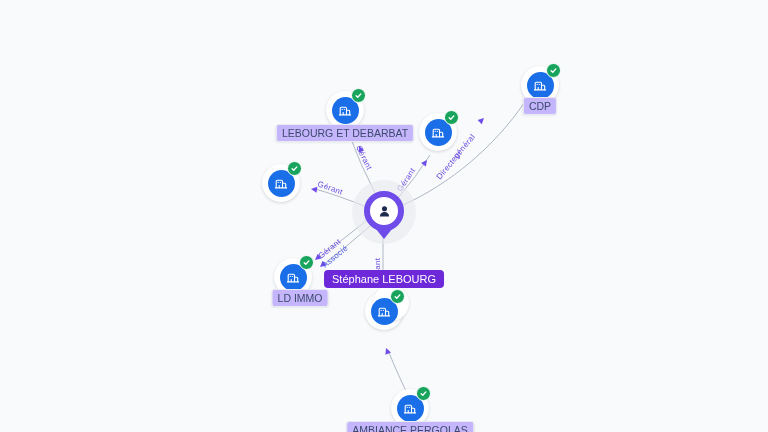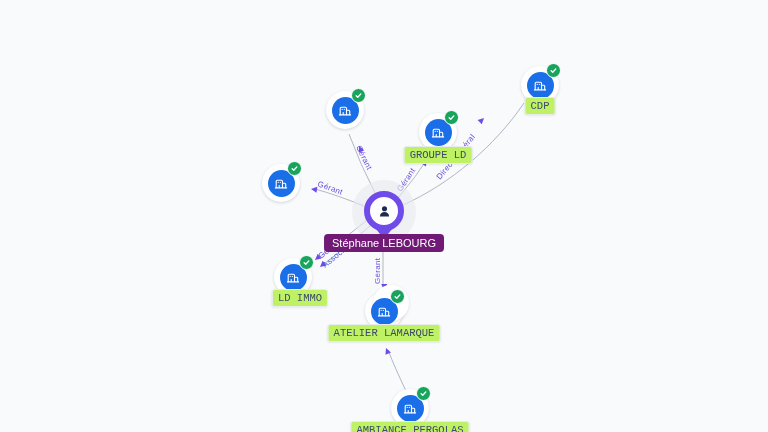--- a/index.html
+++ b/index.html
@@ -15,31 +15,31 @@
 
   .cnode{position:absolute;width:38px;height:38px;margin:-19px 0 0 -19px;
     background:#fff;border-radius:50%;box-shadow:0 1px 3px rgba(40,50,80,.18);z-index:3;}
   .cnode .ghost{position:absolute;left:8px;top:-7px;width:36px;height:36px;border-radius:50%;
     background:#fff;box-shadow:0 1px 3px rgba(40,50,80,.15);z-index:-1;}
   .bcircle{position:absolute;left:50%;top:50%;width:27px;height:27px;margin:-13.5px 0 0 -13.5px;
     background:#1a6fe8;border-radius:50%;display:flex;align-items:center;justify-content:center;}
   .badge{position:absolute;right:-2px;top:-3px;width:13px;height:13px;background:#18a45c;
     border-radius:50%;border:1.5px solid #fff;z-index:2;display:flex;align-items:center;justify-content:center;}
   .clabel{position:absolute;transform:translate(-50%,-50%);white-space:nowrap;z-index:4;
-    background:#bef264;border:1px solid #e9ebf1;border-radius:3px;box-shadow:0 1px 2px rgba(30,40,70,.08);
-    padding:2px 5px;font-size:10.5px;color:#3d4a6b;font-family:Liberation Mono, monospace;}
+    background:#c4b5fd;border:1px solid #e9ebf1;border-radius:3px;box-shadow:0 1px 2px rgba(30,40,70,.08);
+    padding:2px 5px;font-size:10.5px;color:#3d4a6b;}
 
   .halo{position:absolute;width:64px;height:64px;margin:-32px 0 0 -32px;border-radius:50%;
     background:#e7e9ef;opacity:.6;z-index:2;}
   .pin{position:absolute;width:28px;height:28px;margin:-20px 0 0 -20px;border:6px solid #6f4bea;
     border-radius:50%;background:#fff;z-index:5;display:flex;align-items:center;justify-content:center;}
   .pin-tail{position:absolute;margin-left:-8px;width:0;height:0;border-left:8px solid transparent;
     border-right:8px solid transparent;border-top:10px solid #6f4bea;z-index:5;}
   .plabel{position:absolute;transform:translate(-50%,-50%);white-space:nowrap;z-index:6;
-    background:#701a75;color:#ffffff;border-radius:4px;padding:3px 8px;font-size:11px;}
+    background:#6d28d9;color:#ffffff;border-radius:4px;padding:3px 8px;font-size:11px;margin-top:36px;}
 </style>
 </head>
 <body>
 
 <div id="canvas">
 
   <svg id="edge-layer" width="768" height="432">
     <path class="edge" d="M 376,195 Q 360,164 349,134"></path>
     <path class="edge" d="M 398,198 Q 416,177 430,155"></path>
     <path class="edge" d="M 403,205 C 450,184 495,146 524,103"></path>
@@ -78,39 +78,39 @@
       <svg width="16" height="16" viewBox="0 0 16 16" stroke="#fff" fill="none" stroke-width="1.1" stroke-linecap="round" stroke-linejoin="round">
         <path d="M3.2 12.8 V6.3 a1.1 1.1 0 0 1 1.1-1.1 h4.1 a1.1 1.1 0 0 1 1.1 1.1 v6.5"></path>
         <path d="M9.5 8.3 h2.3 a0.9 0.9 0 0 1 0.9 0.9 v3.6"></path>
         <path d="M2.4 12.9 h11.2"></path>
           <path d="M5.2 7.4 h0.01"></path>
           <path d="M7.3 7.4 h0.01"></path>
           <path d="M6.2 12.6 v-2"></path>
       </svg>
     </span>
   </div>
+  <div class="clabel" style="left:345px;top:133px">LEBOURG ET DEBARBAT</div>
 
   <div class="cnode" style="left:438px;top:132px">
     <span class="badge">
       <svg width="9" height="9" viewBox="0 0 10 10">
           <polyline points="2.4,5.2 4.2,7 7.6,3.2" stroke="#fff" stroke-width="1.5" fill="none" stroke-linecap="round" stroke-linejoin="round"></polyline>
         </svg>
     </span>
     <span class="bcircle">
       <svg width="16" height="16" viewBox="0 0 16 16" stroke="#fff" fill="none" stroke-width="1.1" stroke-linecap="round" stroke-linejoin="round">
         <path d="M3.2 12.8 V6.3 a1.1 1.1 0 0 1 1.1-1.1 h4.1 a1.1 1.1 0 0 1 1.1 1.1 v6.5"></path>
         <path d="M9.5 8.3 h2.3 a0.9 0.9 0 0 1 0.9 0.9 v3.6"></path>
         <path d="M2.4 12.9 h11.2"></path>
           <path d="M5.2 7.4 h0.01"></path>
           <path d="M7.3 7.4 h0.01"></path>
           <path d="M6.2 12.6 v-2"></path>
       </svg>
     </span>
   </div>
-  <div class="clabel" style="left:438px;top:155px">GROUPE LD</div>
 
   <div class="cnode" style="left:540px;top:85px">
     <span class="badge">
       <svg width="9" height="9" viewBox="0 0 10 10">
           <polyline points="2.4,5.2 4.2,7 7.6,3.2" stroke="#fff" stroke-width="1.5" fill="none" stroke-linecap="round" stroke-linejoin="round"></polyline>
         </svg>
     </span>
     <span class="bcircle">
       <svg width="16" height="16" viewBox="0 0 16 16" stroke="#fff" fill="none" stroke-width="1.1" stroke-linecap="round" stroke-linejoin="round">
         <path d="M3.2 12.8 V6.3 a1.1 1.1 0 0 1 1.1-1.1 h4.1 a1.1 1.1 0 0 1 1.1 1.1 v6.5"></path>
@@ -172,21 +172,20 @@
       <svg width="16" height="16" viewBox="0 0 16 16" stroke="#fff" fill="none" stroke-width="1.1" stroke-linecap="round" stroke-linejoin="round">
         <path d="M3.2 12.8 V6.3 a1.1 1.1 0 0 1 1.1-1.1 h4.1 a1.1 1.1 0 0 1 1.1 1.1 v6.5"></path>
         <path d="M9.5 8.3 h2.3 a0.9 0.9 0 0 1 0.9 0.9 v3.6"></path>
         <path d="M2.4 12.9 h11.2"></path>
           <path d="M5.2 7.4 h0.01"></path>
           <path d="M7.3 7.4 h0.01"></path>
           <path d="M6.2 12.6 v-2"></path>
       </svg>
     </span>
   </div>
-  <div class="clabel" style="left:384px;top:333px">ATELIER LAMARQUE</div>
 
   <div class="cnode" style="left:410px;top:408px">
     <span class="badge">
       <svg width="9" height="9" viewBox="0 0 10 10">
           <polyline points="2.4,5.2 4.2,7 7.6,3.2" stroke="#fff" stroke-width="1.5" fill="none" stroke-linecap="round" stroke-linejoin="round"></polyline>
         </svg>
     </span>
     <span class="bcircle">
       <svg width="16" height="16" viewBox="0 0 16 16" stroke="#fff" fill="none" stroke-width="1.1" stroke-linecap="round" stroke-linejoin="round">
         <path d="M3.2 12.8 V6.3 a1.1 1.1 0 0 1 1.1-1.1 h4.1 a1.1 1.1 0 0 1 1.1 1.1 v6.5"></path>

